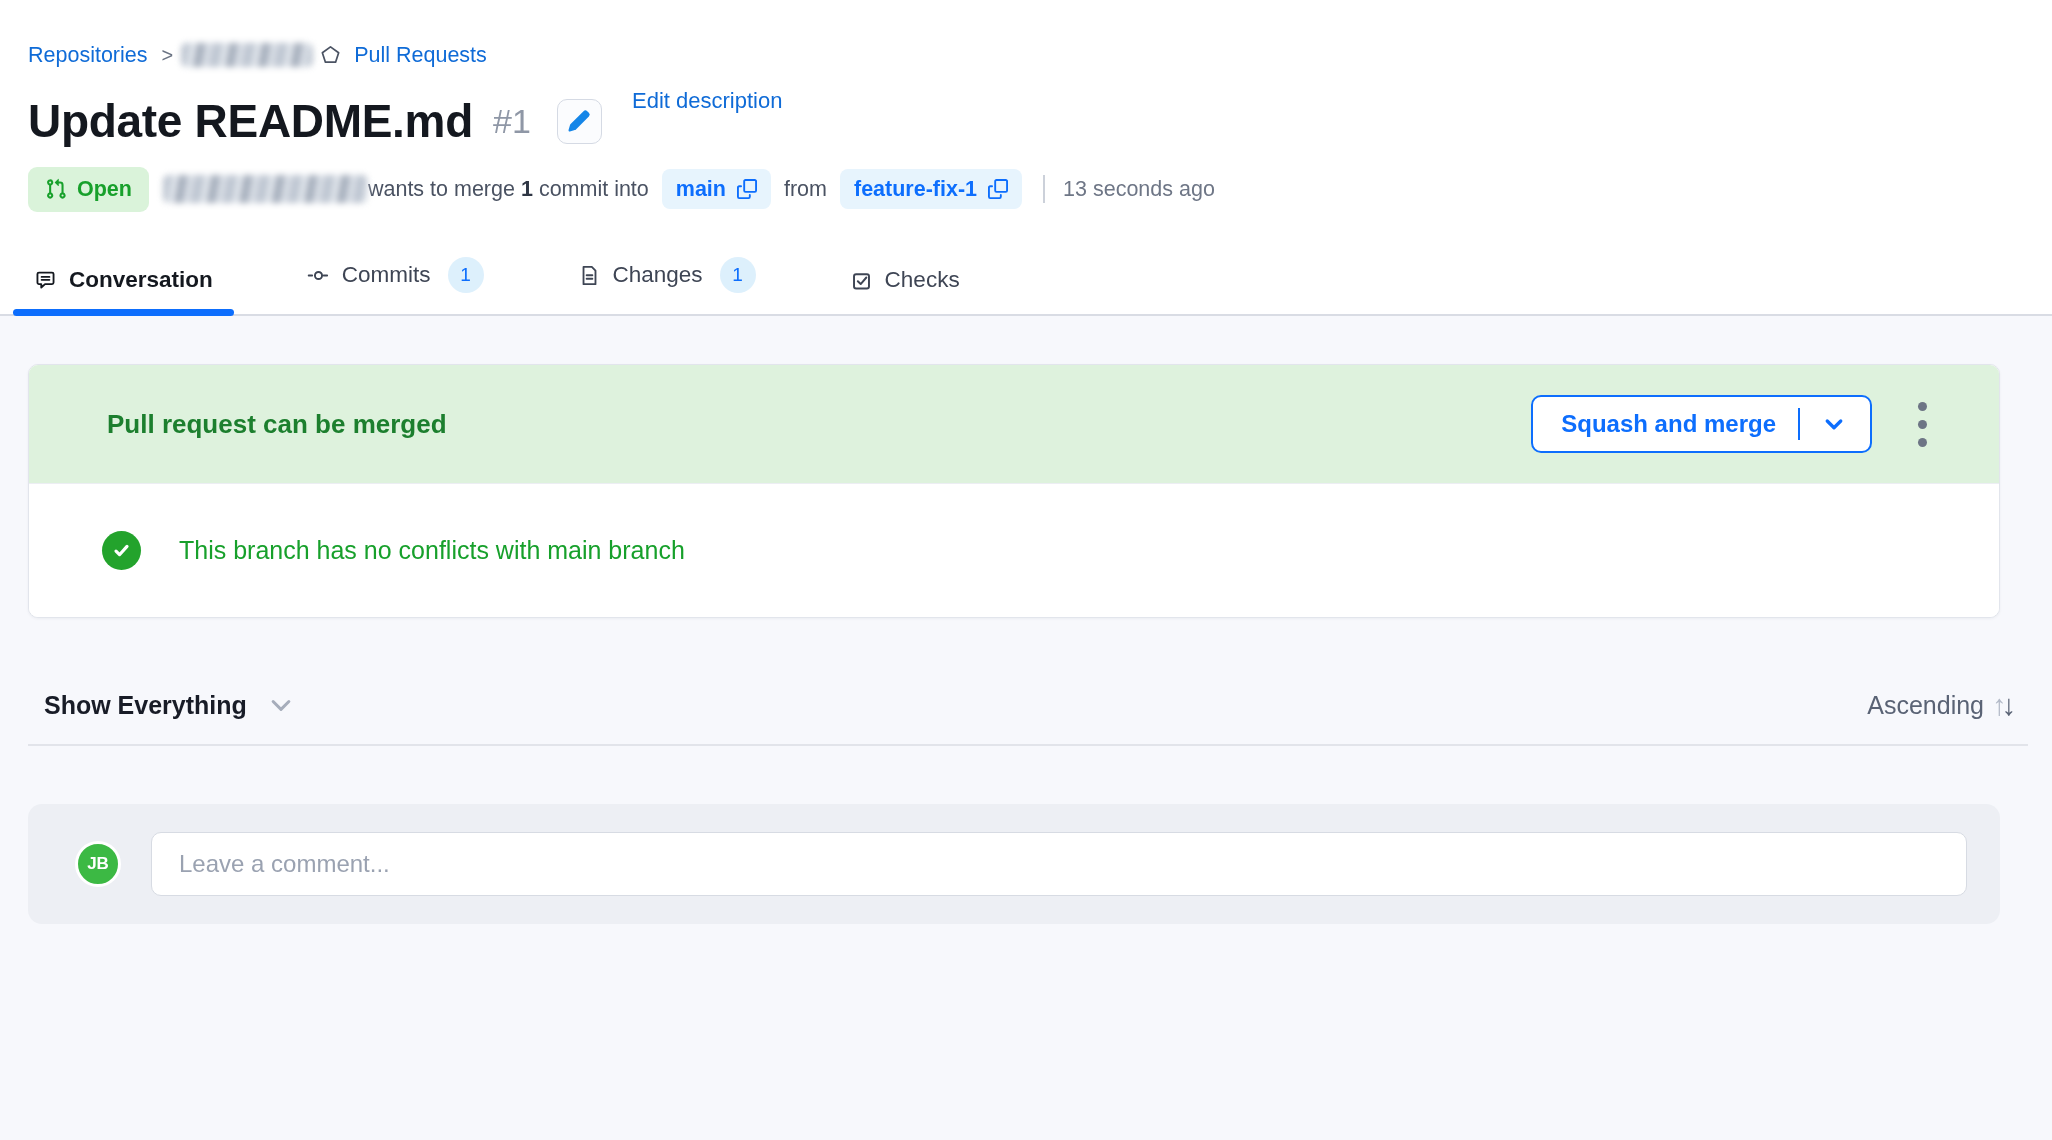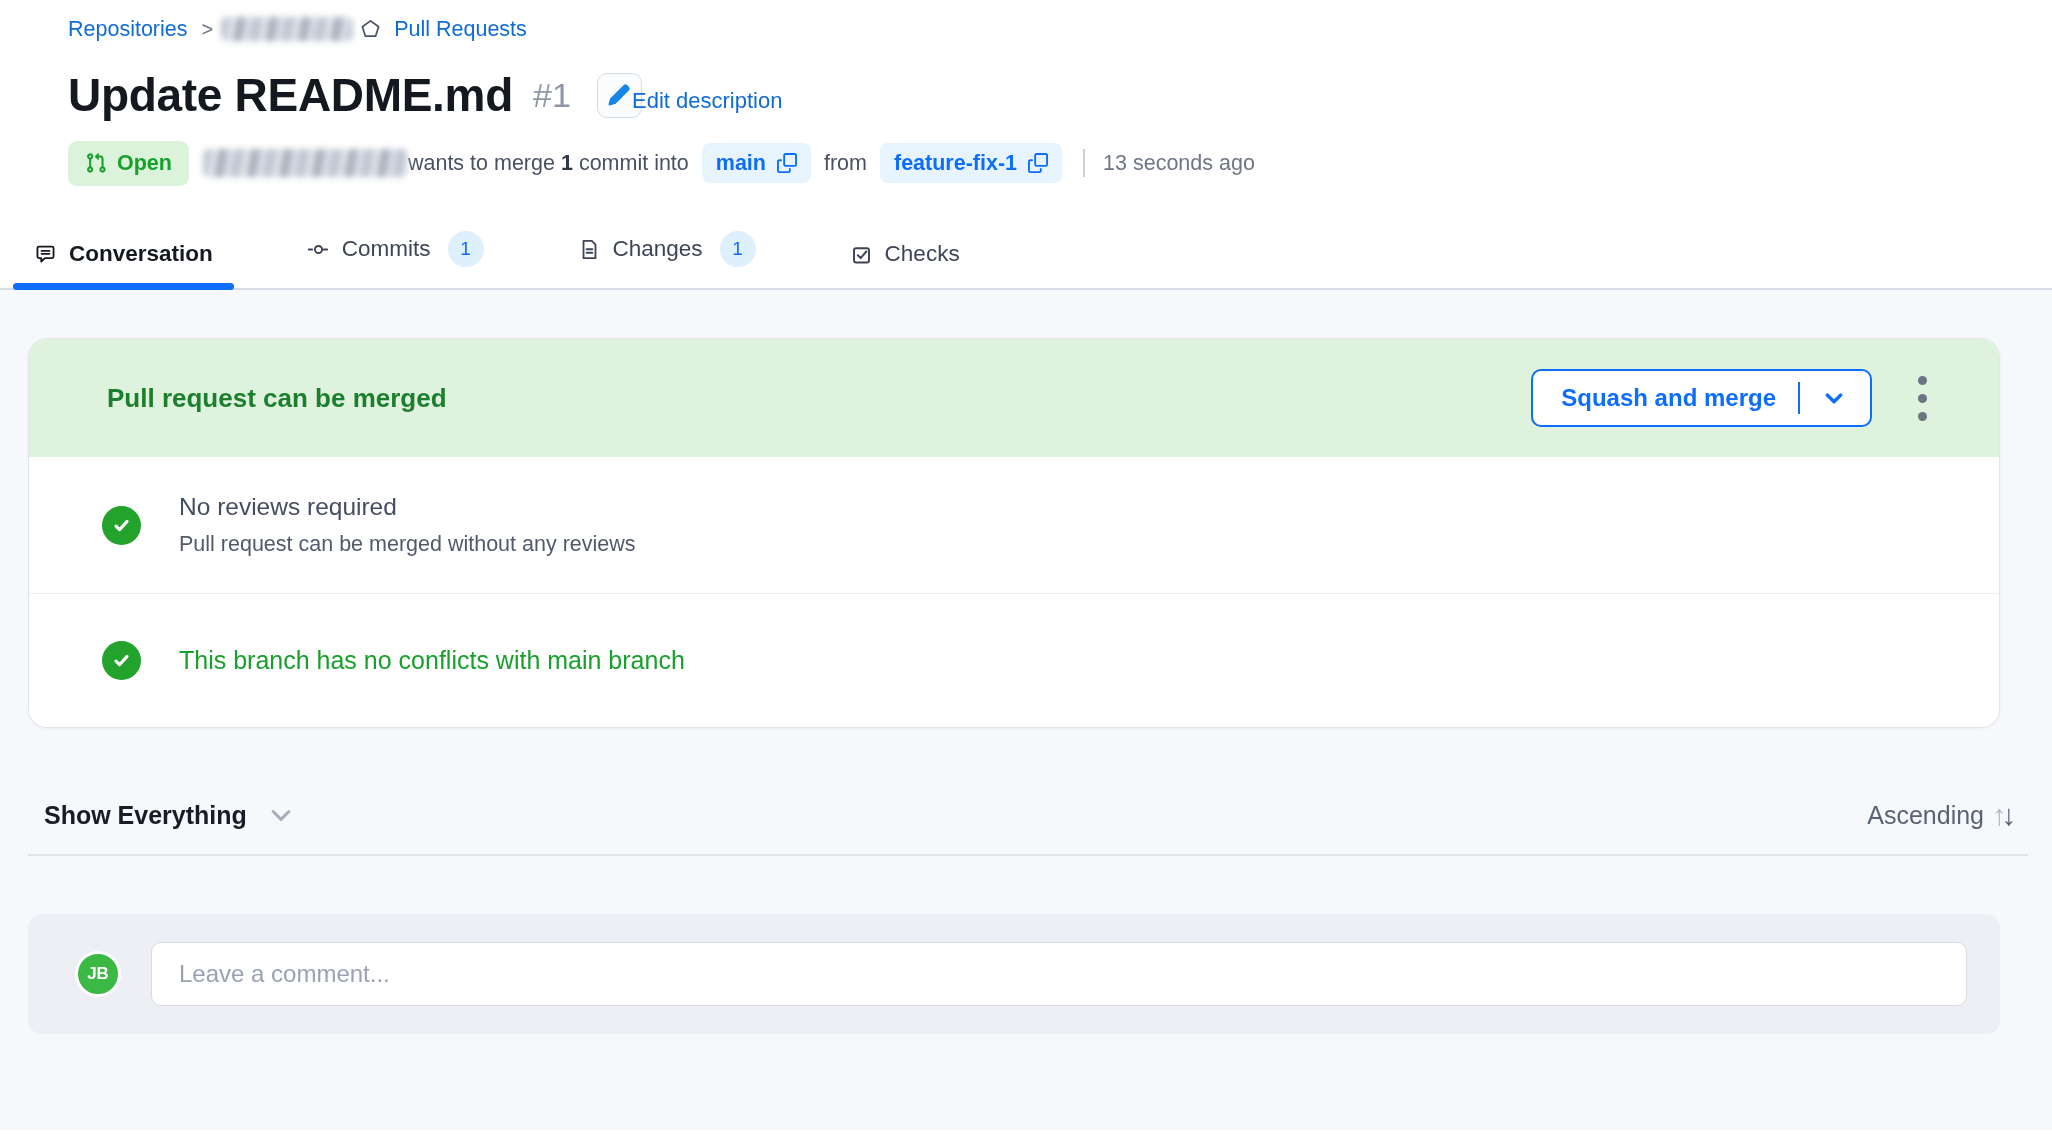--- a/index.html
+++ b/index.html
@@ -1,21 +1,21 @@
 <!DOCTYPE html>
 <html><head>
 <meta charset="utf-8">
 <style>
   * { box-sizing: border-box; }
   html,body { margin:0; padding:0; }
   body { font-family:"Liberation Sans", sans-serif; background:#fff; }
   .page { position:relative; width:2052px; height:1140px; background:#fff; overflow:hidden; }
 
   
-  .top { padding:14px 0 0 28px; background:#fff;margin-left:40px; }
+  .top { padding:40px 0 0 28px; background:#fff; }
   .breadcrumb { display:flex; align-items:center; gap:12px; font-size:21.5px; height:30px; }
   .breadcrumb a { color:#0f6bd7; text-decoration:none; cursor:pointer; }
   .bc-sep { color:#6a7383; font-size:20px; margin-left:2px; }
   .redacted { display:inline-block; border-radius:6px; opacity:.8; filter:blur(3px);
     background:repeating-linear-gradient(100deg,#aeb8c6 0 9px,#d9dfe7 9px 16px,#8f9aab 16px 24px,#cdd4de 24px 32px); }
   .redacted-bc { width:132px; height:24px; margin-left:-4px; }
   .pentagon { display:flex; margin-left:-6px; }
   .pentagon svg { width:23px; height:23px; }
 
   .title-row { display:flex; align-items:center; margin-top:26px; height:50px; }
@@ -51,21 +51,21 @@
   .tab { display:flex; align-items:center; gap:12px; padding:0 21px 21px; position:relative; cursor:pointer; }
   .tab svg { width:23px; height:23px; flex:none; }
   .tab.active { font-weight:800; color:#14181f; }
   .tab.active::after { content:""; position:absolute; left:0; right:0; bottom:-2px; height:7px; background:#0d6efd; border-radius:6px; }
   .tab-badge { min-width:36px; height:36px; border-radius:50%; background:#ddf0fc; color:#0d6efd; font-size:19px;
     font-weight:400; display:flex; align-items:center; justify-content:center; margin-left:5px; }
 
   
   .content { background:#f7f8fc; height:840px; padding-top:48px; }
 
-  .merge-panel { margin-left:28px; width:1972px; border-radius:19px; border:1px solid #e2e5ec; background:#fff;
+  .merge-panel { margin-left:28px; width:1972px; border-radius:10px; border:1px solid #e2e5ec; background:#fff;
     overflow:hidden; box-shadow:0 1px 3px rgba(27,35,50,.05); }
   .panel-header { height:118px; background:#def2dd; display:flex; align-items:center; padding:0 62px 0 78px; }
   .panel-header h2 { margin:0; flex:1; font-size:26px; font-weight:800; color:#1c7f2e; }
   .squash-btn { height:58px; border:2px solid #0d6efd; border-radius:10px; background:#fff; color:#0d6efd;
     font-weight:800; font-size:24px; font-family:inherit; display:flex; align-items:center; padding:0 24px 0 28px; gap:22px; cursor:pointer; }
   .btn-div { width:2px; height:32px; background:#0d6efd; }
   .squash-btn svg { width:24px; height:24px; stroke:#0d6efd; }
   .kebab { margin-left:36px; background:none; border:none; display:flex; flex-direction:column; gap:9px; padding:10px; cursor:pointer; }
   .kebab i { width:9px; height:9px; border-radius:50%; background:#6d7585; }
 
@@ -225,31 +225,20 @@
               </svg>
           </span>
         </button>
         <button class="kebab">
             <i></i>
             <i></i>
             <i></i>
           </button>
       </div>
 
-      <div class="check-row first">
-        <span class="check-circle">
-          <svg viewBox="0 0 16 16" fill="none" stroke="#fff" stroke-width="2.4" stroke-linecap="round" stroke-linejoin="round">
-              <path d="M3.8 8.5l2.7 2.7 5.7-6.3"></path>
-            </svg>
-        </span>
-        <div>
-          <div class="check-title">No reviews required</div>
-          <div class="check-sub">Pull request can be merged without any reviews</div>
-        </div>
-      </div>
 
       <div class="check-row second">
         <span class="check-circle">
           <svg viewBox="0 0 16 16" fill="none" stroke="#fff" stroke-width="2.4" stroke-linecap="round" stroke-linejoin="round">
               <path d="M3.8 8.5l2.7 2.7 5.7-6.3"></path>
             </svg>
         </span>
         <div class="check-title green">This branch has no conflicts with main branch</div>
       </div>
     </section>

